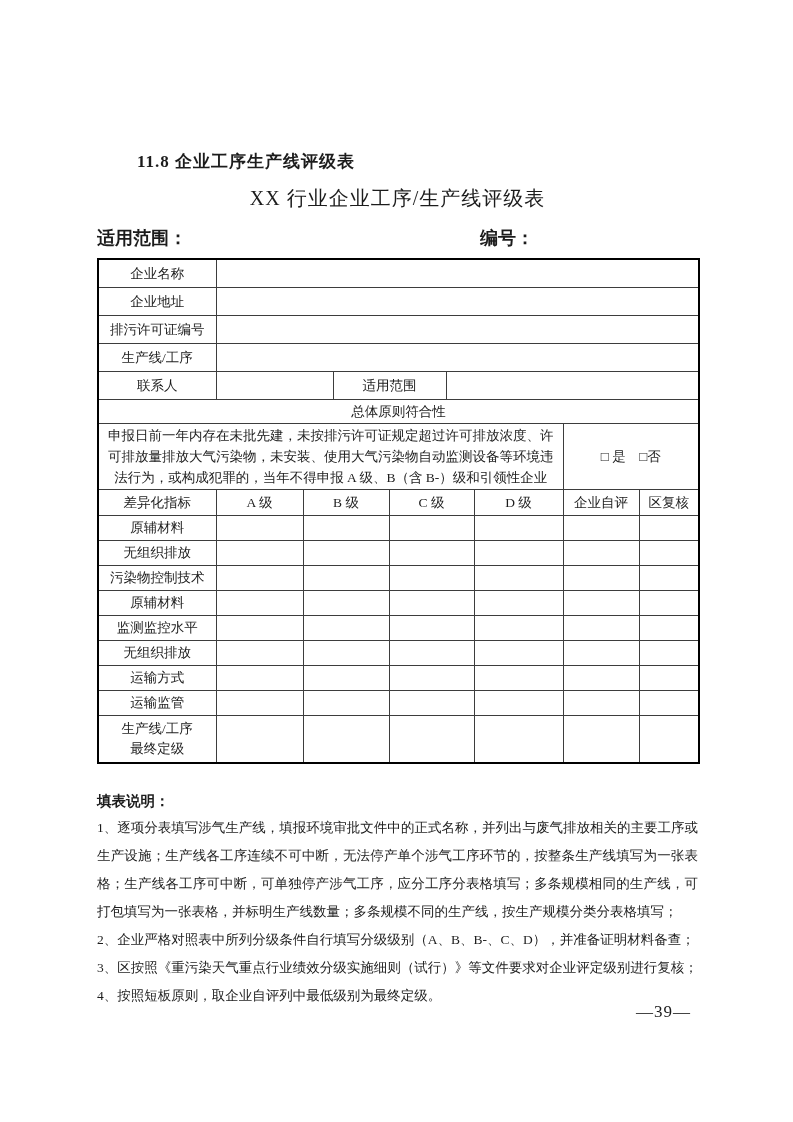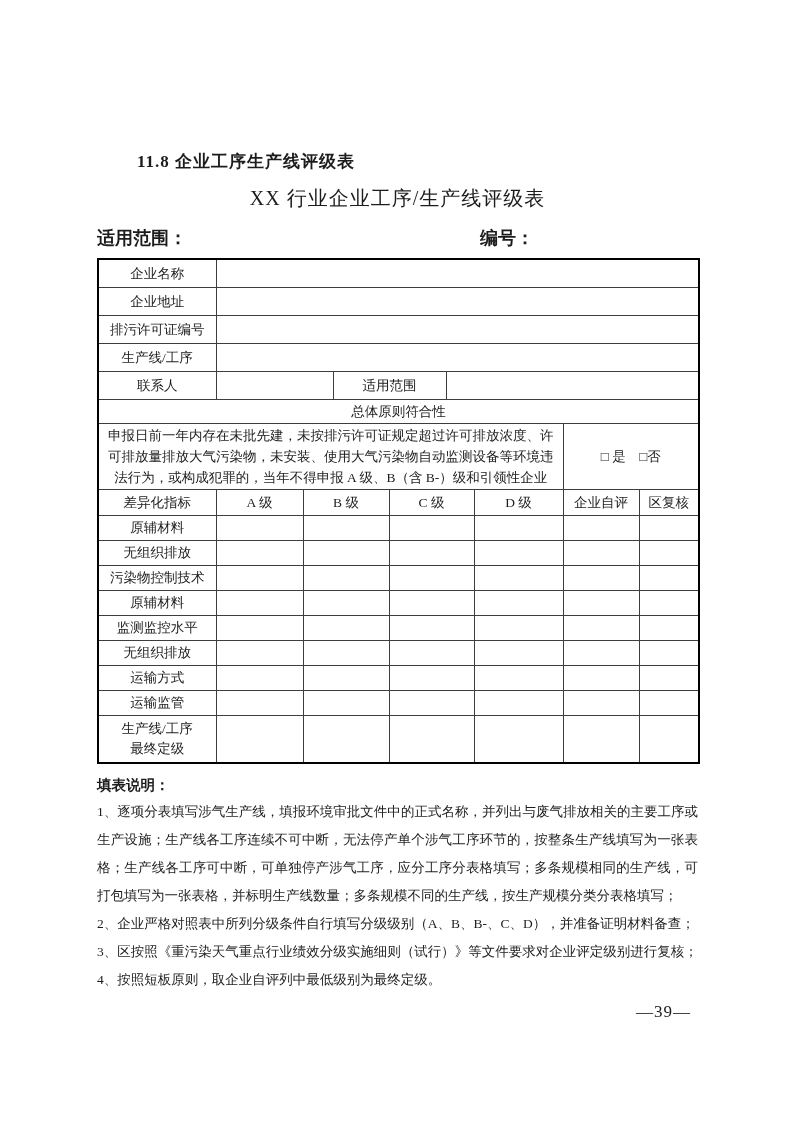--- a/index.html
+++ b/index.html
@@ -45,21 +45,21 @@
   tr.r-final td{height:44px;}
   td.clause{
     text-align:justify;
     padding:4px 7px;
     line-height:21px;
   }
   td.left{text-align:left;padding-left:6px;}
   .chk{display:inline-block;cursor:default;}
   .chk + .chk{margin-left:10px;}
   .two-line div{line-height:20px;}
-  .notes{margin-top:8px;font-size:13.5px;line-height:28px;}
+  .notes{margin-top:24px;font-size:13.5px;line-height:28px;}
   .notes-heading{font-weight:bold;font-size:14.5px;line-height:26px;}
   .note-item{text-align:justify;}
   .page-number{
     position:absolute;left:636px;top:1002px;
     font-size:17px;letter-spacing:1px;
   }
 </style>
 </head>
 <body>
 

